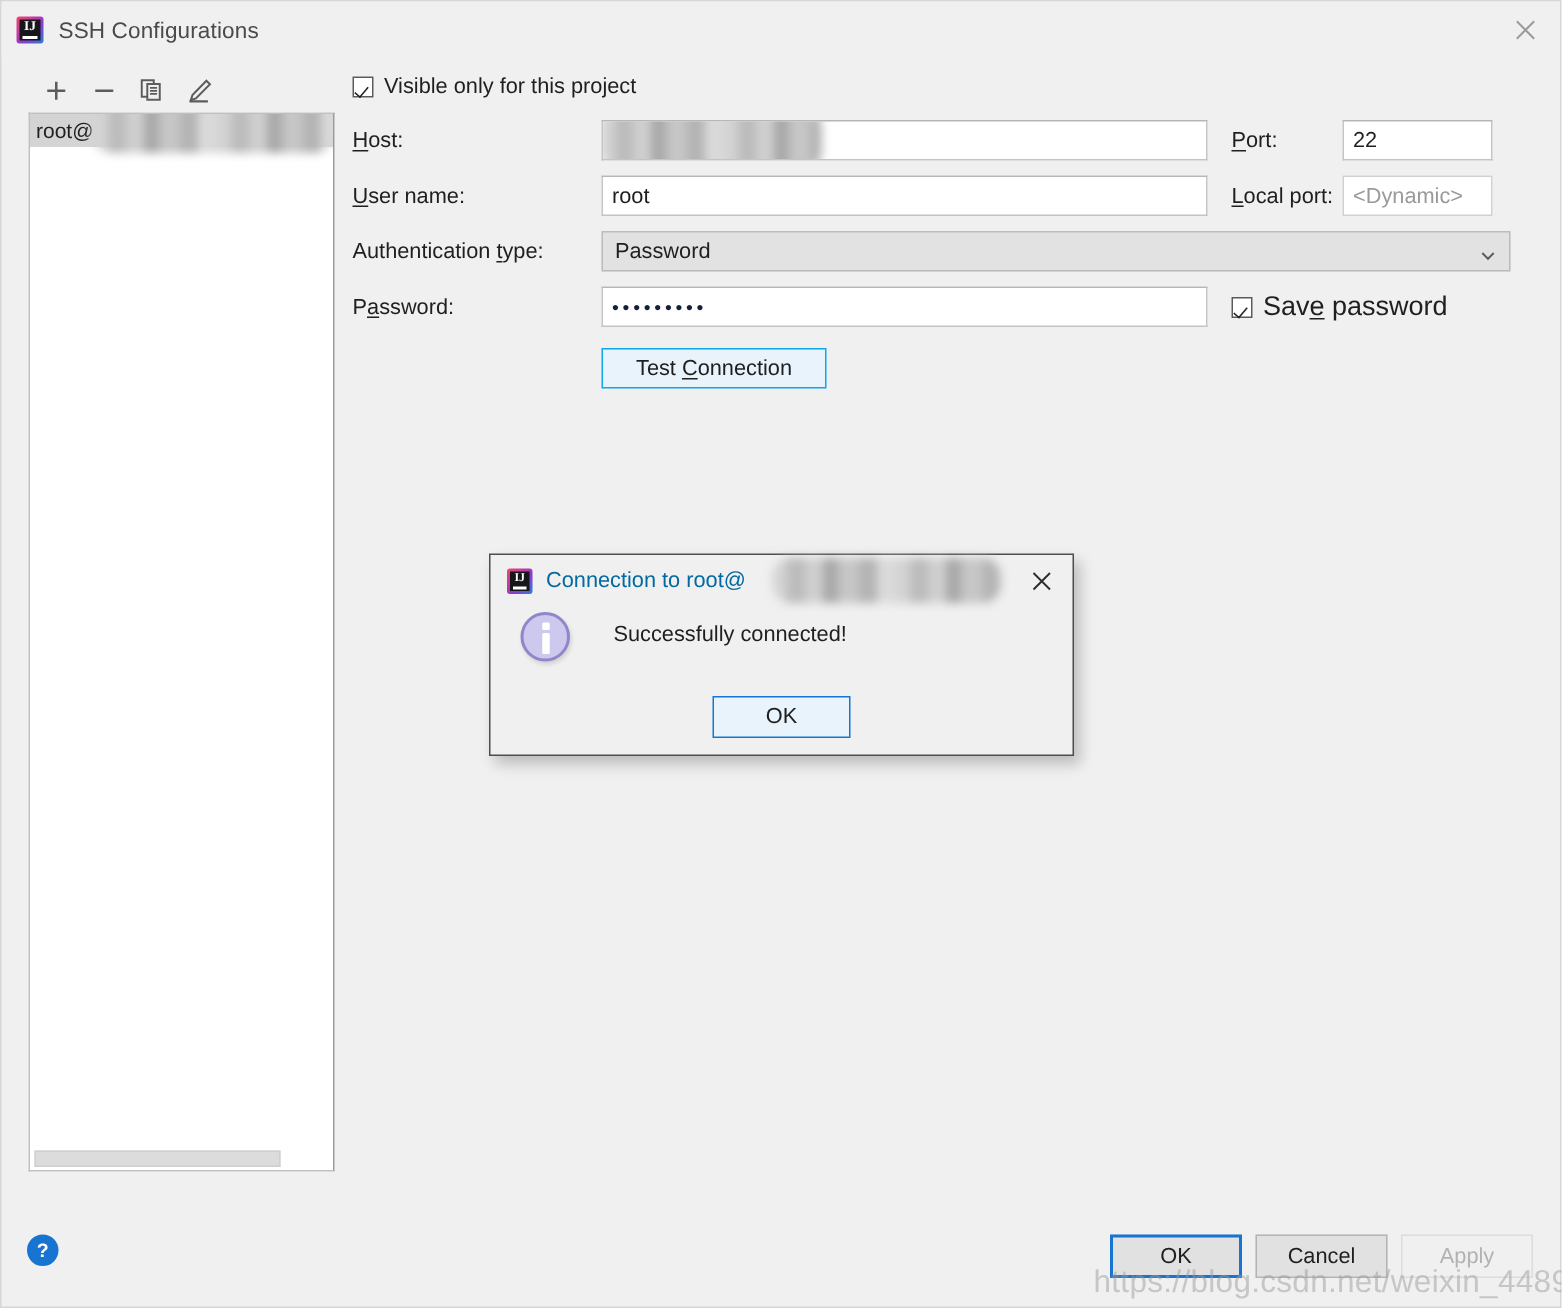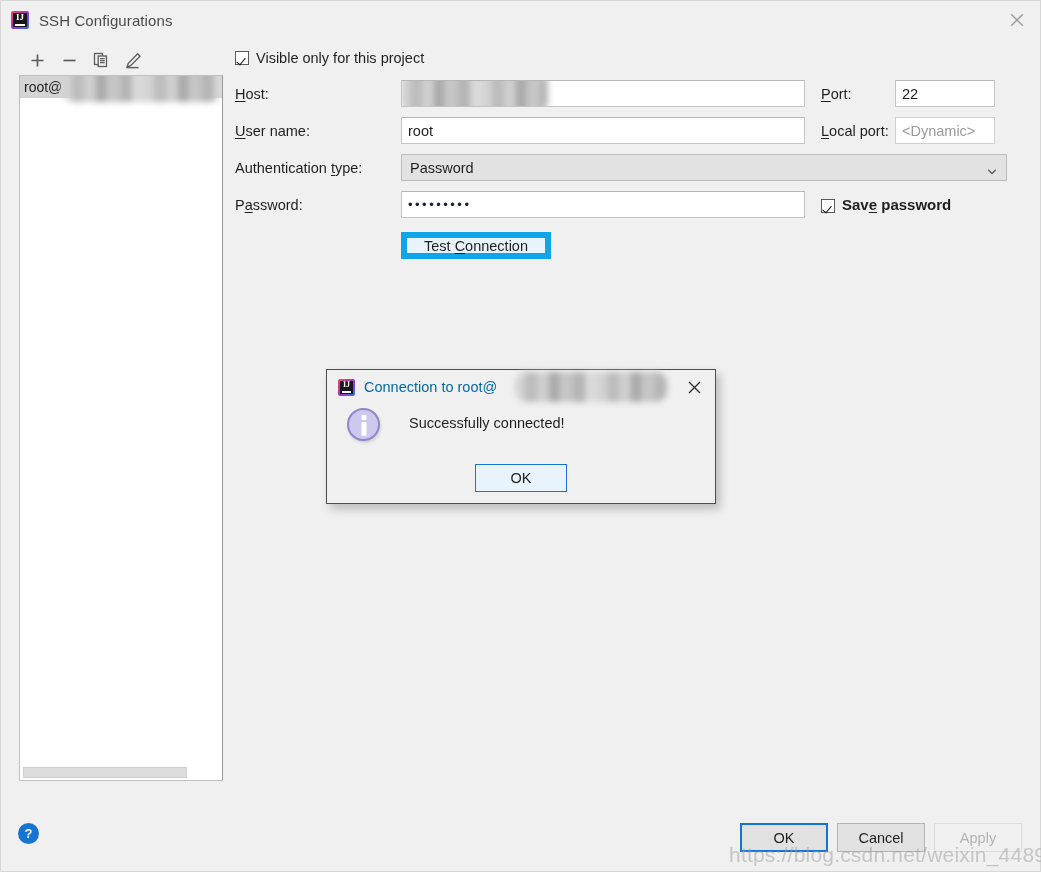--- a/index.html
+++ b/index.html
@@ -176,27 +176,27 @@
     font-size: 14.5px; position: relative; cursor: default;
   }
   .combo .arrow {
     position: absolute; right: 10px; top: 50%; transform: translateY(-50%);
     width: 9px; height: 9px;
   }
 
   #test-conn-btn {
     margin-left: 166px; margin-top: 3px;
     height: 27px; min-width: 150px;
-    background: #e8f3fb; border: 6px solid #0ea5e9;
+    background: #e8f3fb; border: 1px solid #0ea5e9;
     display: inline-flex; align-items: center; justify-content: center;
     padding: 0 14px; font-size: 14.5px; cursor: default;
   }
 
   #save-pw-row {
-    display: flex; align-items: flex-end; font-size: 15px; font-weight: bold;
+    display: flex; align-items: center; font-size: 18px;
   }
 
   .u { text-decoration: underline; text-decoration-thickness: 1px; text-underline-offset: 2px; }
 
   
   #footer {
     flex: 0 0 52px; height: 52px; position: relative;
     display: flex; align-items: center;
   }
   #help-btn {

